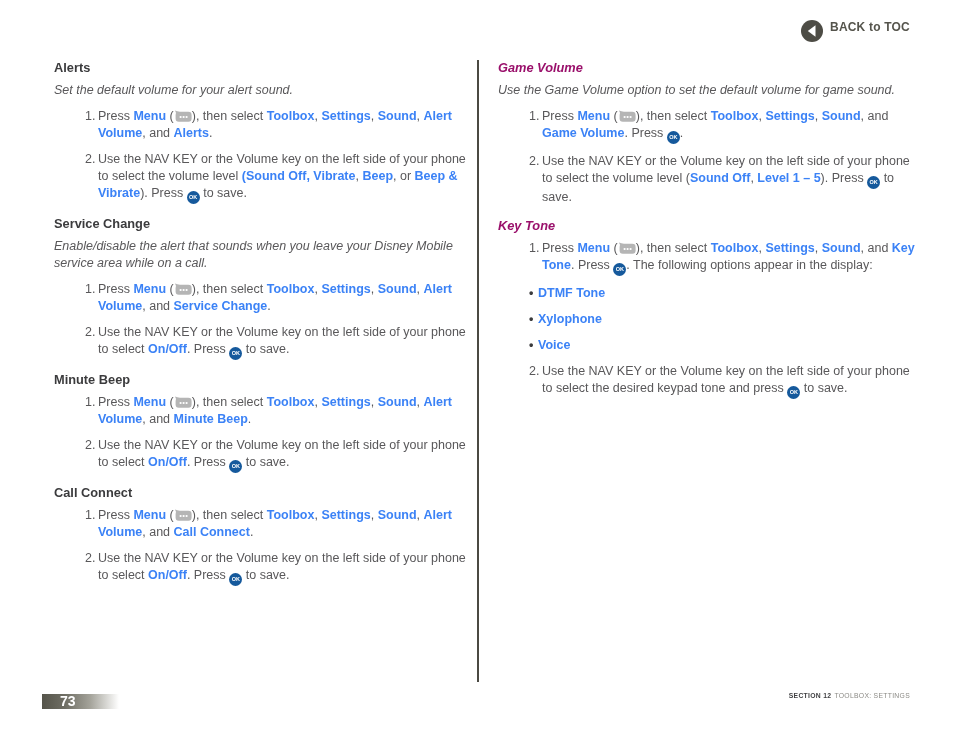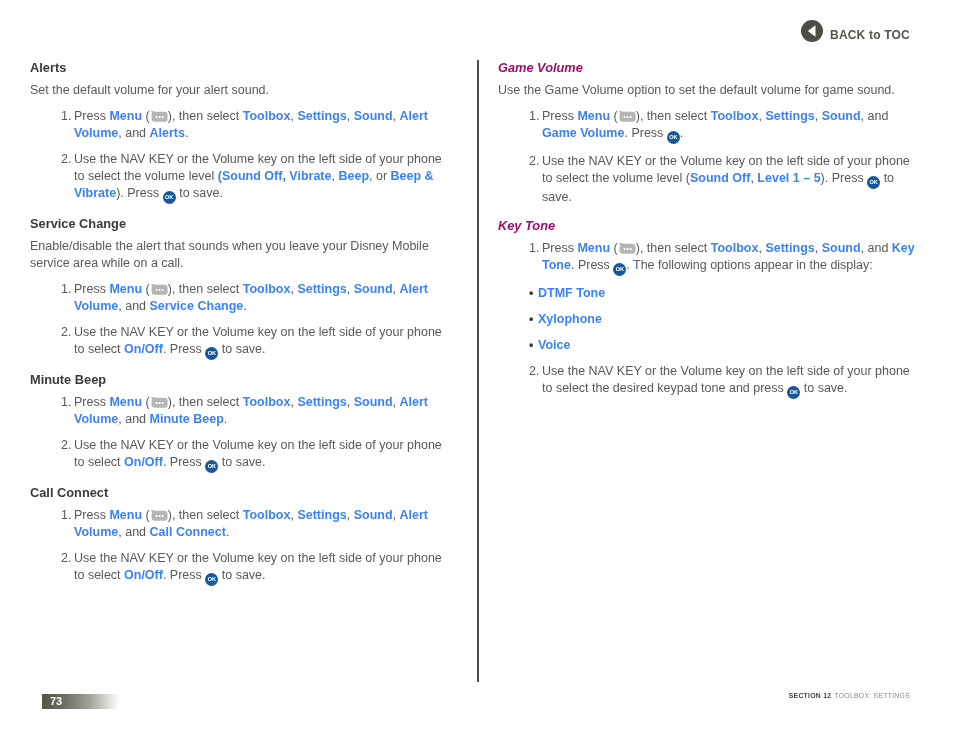--- a/index.html
+++ b/index.html
@@ -1,49 +1,49 @@
 <!DOCTYPE html>
 <html><head>
 <meta charset="utf-8">
 <style>
   html,body{margin:0;padding:0;background:#ffffff;}
   .page{position:relative;width:954px;height:738px;background:#ffffff;overflow:hidden;
         font-family:"Liberation Sans",sans-serif;color:#59585a;}
 
   
-  .back-btn{position:absolute;top:20px;right:44px;display:flex;align-items:flex-end;gap:7px;cursor:pointer;}
+  .back-btn{position:absolute;top:20px;right:44px;display:flex;align-items:flex-start;gap:7px;cursor:pointer;}
   .back-circle{width:22px;height:22px;flex:0 0 22px;}
   .back-label{font-size:12px;font-weight:700;color:#55544c;letter-spacing:0.2px;}
 
   
   .col{position:absolute;top:58px;width:421px;}
-  .col-left{left:30px;}
+  .col-left{left:54px;}
   .col-right{left:498px;}
   .divider{position:absolute;left:477px;top:60px;width:1.5px;height:622px;background:#4b4a43;}
 
   .section{margin:0;}
   h2.heading{font-size:12.8px;font-weight:700;color:#3b3b3d;margin:12px 0 7px;line-height:15px;}
   .section:first-child h2.heading{margin-top:2px;}
   h2.heading.accent{color:#9a106b;font-style:italic;}
-  p.intro{font-size:12.5px;line-height:17px;margin:0 0 9px;}
+  p.intro{font-size:12.5px;line-height:17px;margin:0 0 9px;font-style:italic;}
   .step{display:flex;margin:0 0 9px;padding-left:31px;font-size:12.5px;line-height:17px;}
   .step .marker{flex:0 0 13px;}
   .bullet{display:flex;margin:0 0 9px;padding-left:31px;font-size:12.5px;line-height:17px;}
   .bullet .marker{flex:0 0 9px;font-weight:700;color:#3b3b3d;}
   .seg-b{font-weight:700;color:#3b82f6;}
 
   
   .icon-menu{display:inline-block;vertical-align:-2px;line-height:0;}
   .icon-ok{display:inline-flex;width:13px;height:13px;border-radius:50%;background:#15599c;
            color:#ffffff;font-size:5.5px;font-weight:700;align-items:center;justify-content:center;
            vertical-align:-2px;letter-spacing:0;}
 
   
   .pagebar{position:absolute;left:42px;top:694px;width:77px;height:15px;box-sizing:border-box;
-           padding-left:8px;font-size:11px;font-weight:700;color:#ffffff;line-height:15px;
+           padding-left:18px;font-size:14px;font-weight:700;color:#ffffff;line-height:15px;
            background:linear-gradient(90deg,#55544a 0%,#6f6e64 30%,#a3a299 62%,#ffffff 100%);}
   .footer-right{position:absolute;right:44px;top:692px;font-size:6.8px;letter-spacing:0.3px;
                 color:#8b8a85;white-space:nowrap;}
   .footer-right .sec{font-weight:700;color:#3f3f41;margin-right:3px;}
 </style>
 </head>
 <body>
 
 <div class="page">
 

